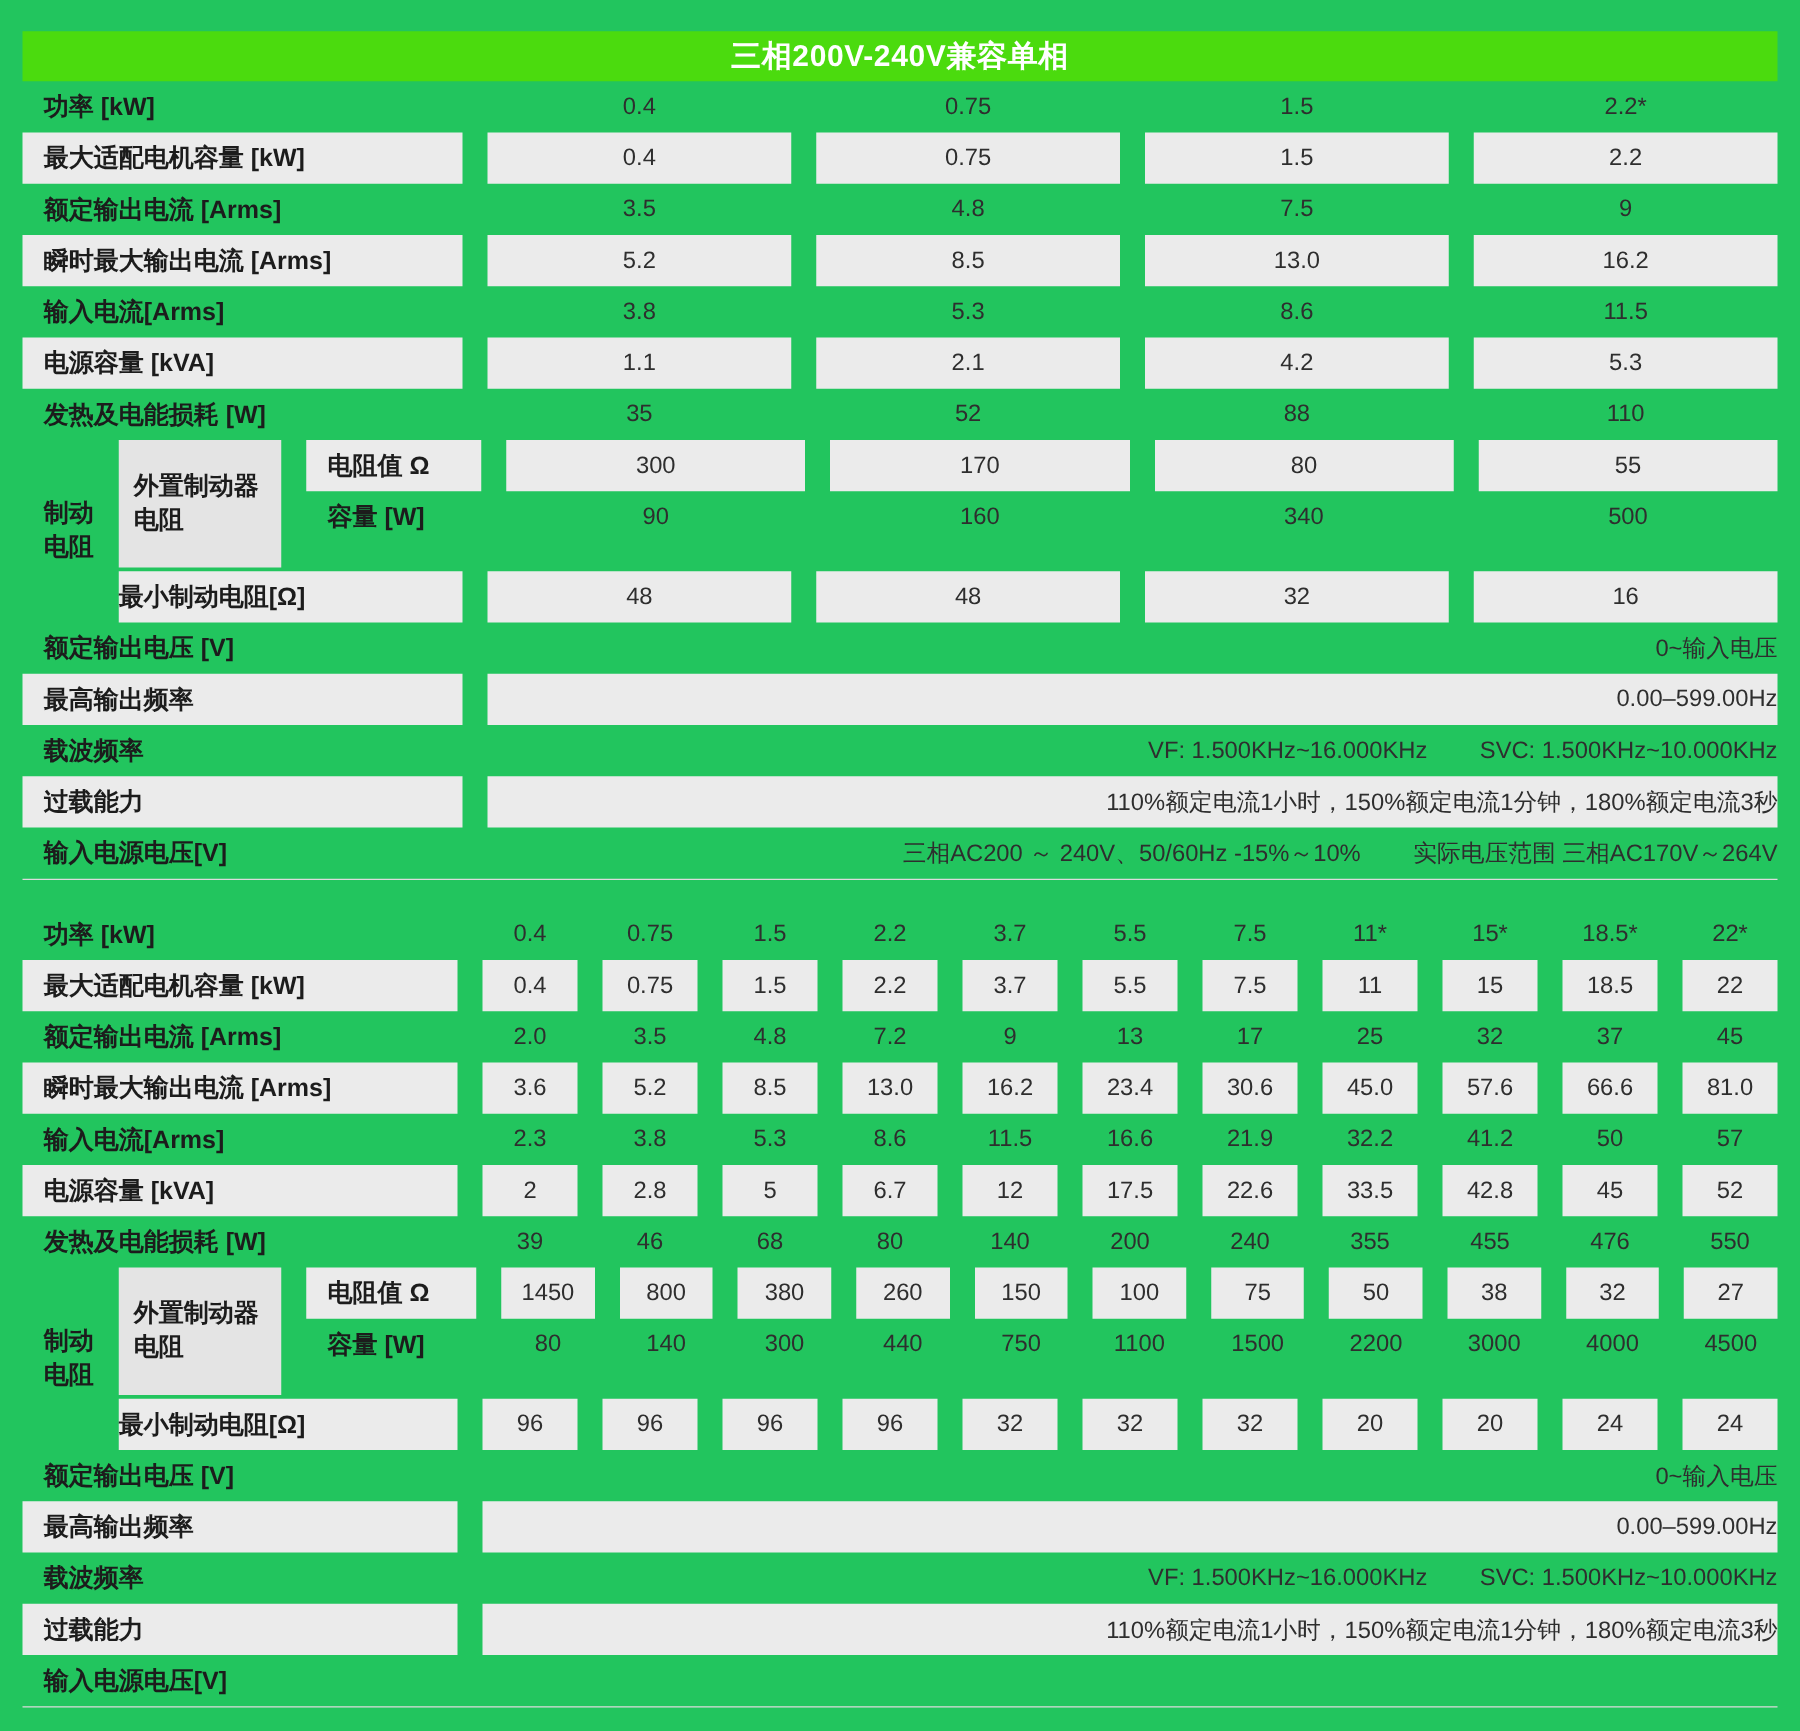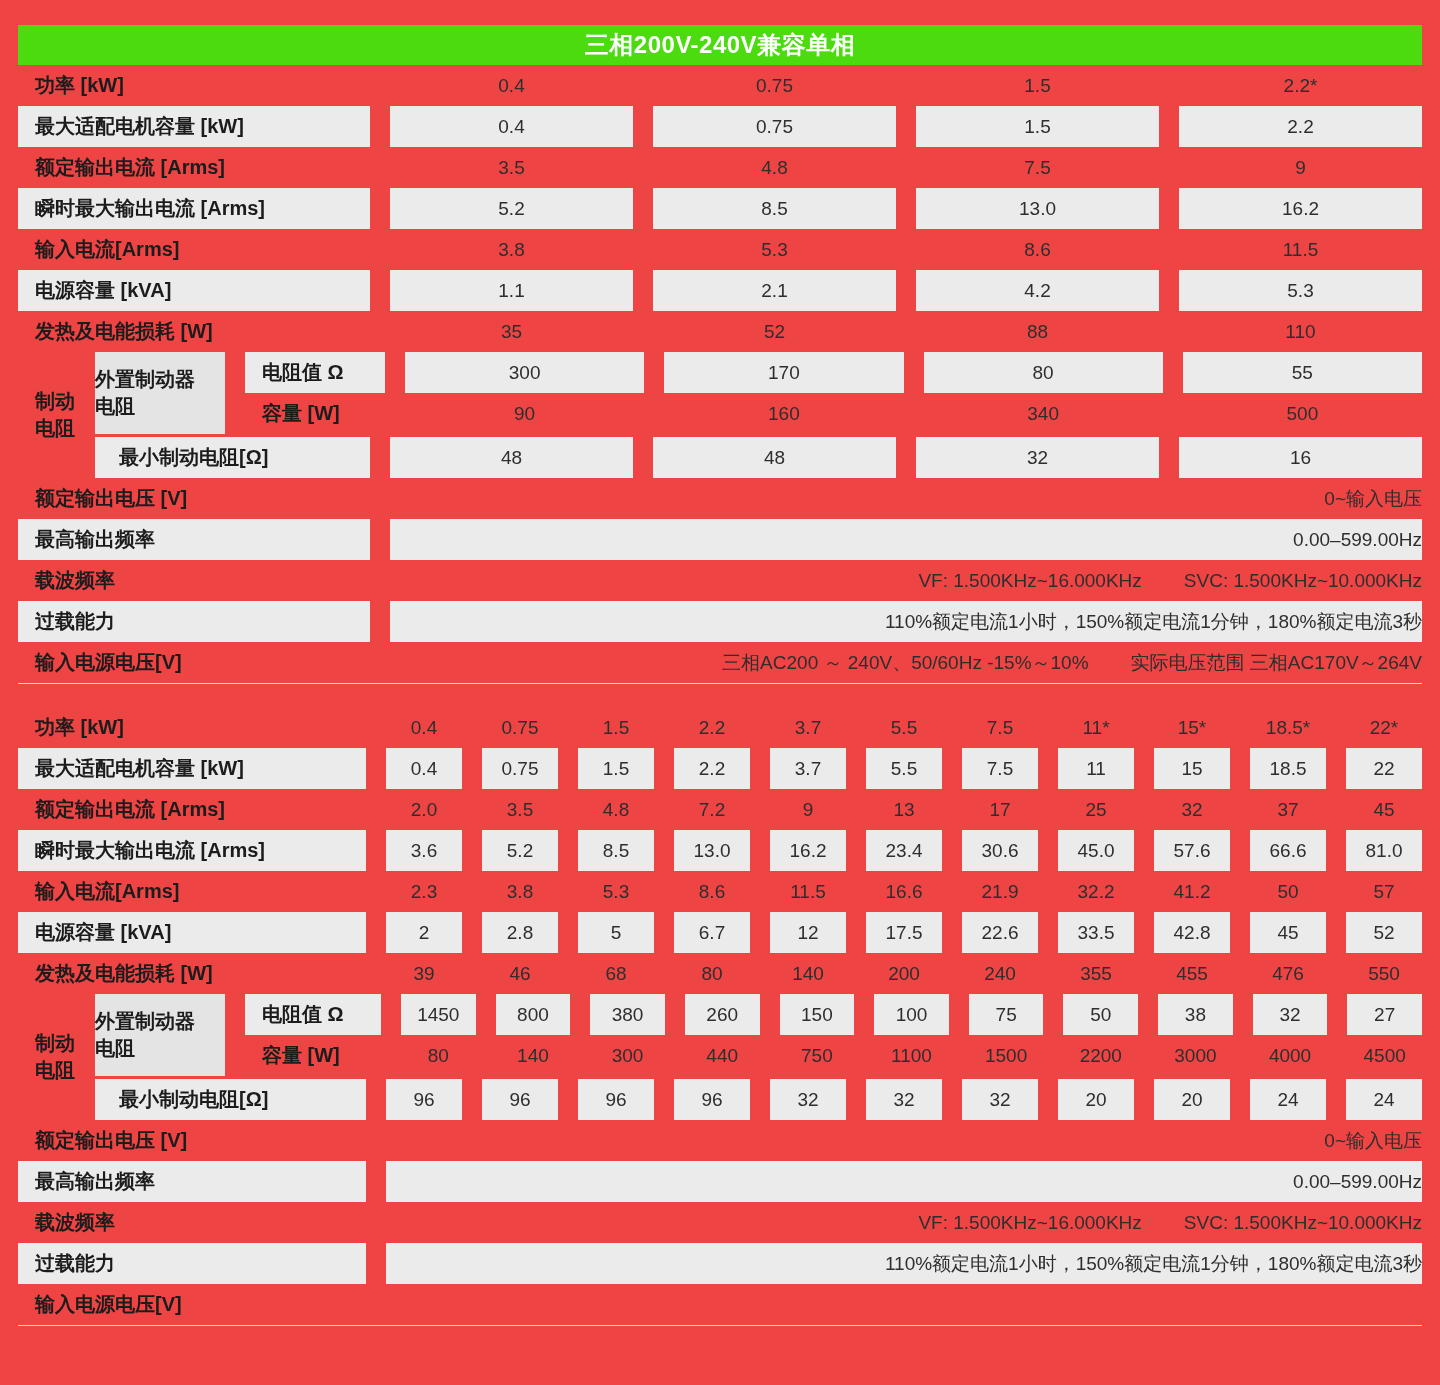--- a/index.html
+++ b/index.html
@@ -6,21 +6,21 @@
     --green:#4bdb0e;
     --rowgray:#ebebeb;
     --subgray:#e4e4e4;
     --label:#1c1c1c;
     --value:#2e2e2e;
   }
   *{margin:0;padding:0;box-sizing:border-box;}
   html,body{background:#fff;}
   .page{
     width:1440px;height:1385px;
-    background:#ef4444;
+    background:#22c55e;
     padding:25px 18px 0 18px;
     overflow:hidden;
     font-family:"Liberation Sans","DejaVu Sans",sans-serif;
   }
   .spec-table{width:100%;}
   .spec-table + .spec-table{margin-top:23px;}
   .table-header{
     height:40px;
     background:var(--green);
     color:#fff;
@@ -51,26 +51,27 @@
   .brake{display:grid;grid-template-columns:77px 1fr;}
   .bk-group{
     display:flex;flex-direction:column;justify-content:center;
     padding-left:17px;
     font-weight:bold;color:var(--label);font-size:20px;line-height:27px;
   }
   .bk-top{display:grid;grid-template-columns:130px 1fr;margin-bottom:3px;}
   .bk-sub{
     background:var(--subgray);
     display:flex;flex-direction:column;justify-content:center;
+    padding-left:12px;
     font-weight:bold;color:var(--label);font-size:20px;line-height:27px;
-    height:82px;
+    height:102px;
   }
   .bk-rows{padding-left:20px;}
   .bk-rows .row .cell{min-height:41px;}
-  .bk-min .cell.label{padding-left:24px;}
+  .bk-min .cell.label{padding-left:0;}
 </style>
 </head>
 <body>
 
 <div class="page">
 
   <div class="spec-table">
     <div class="table-header">
       <span>三相200V-240V兼容单相</span>
     </div>

